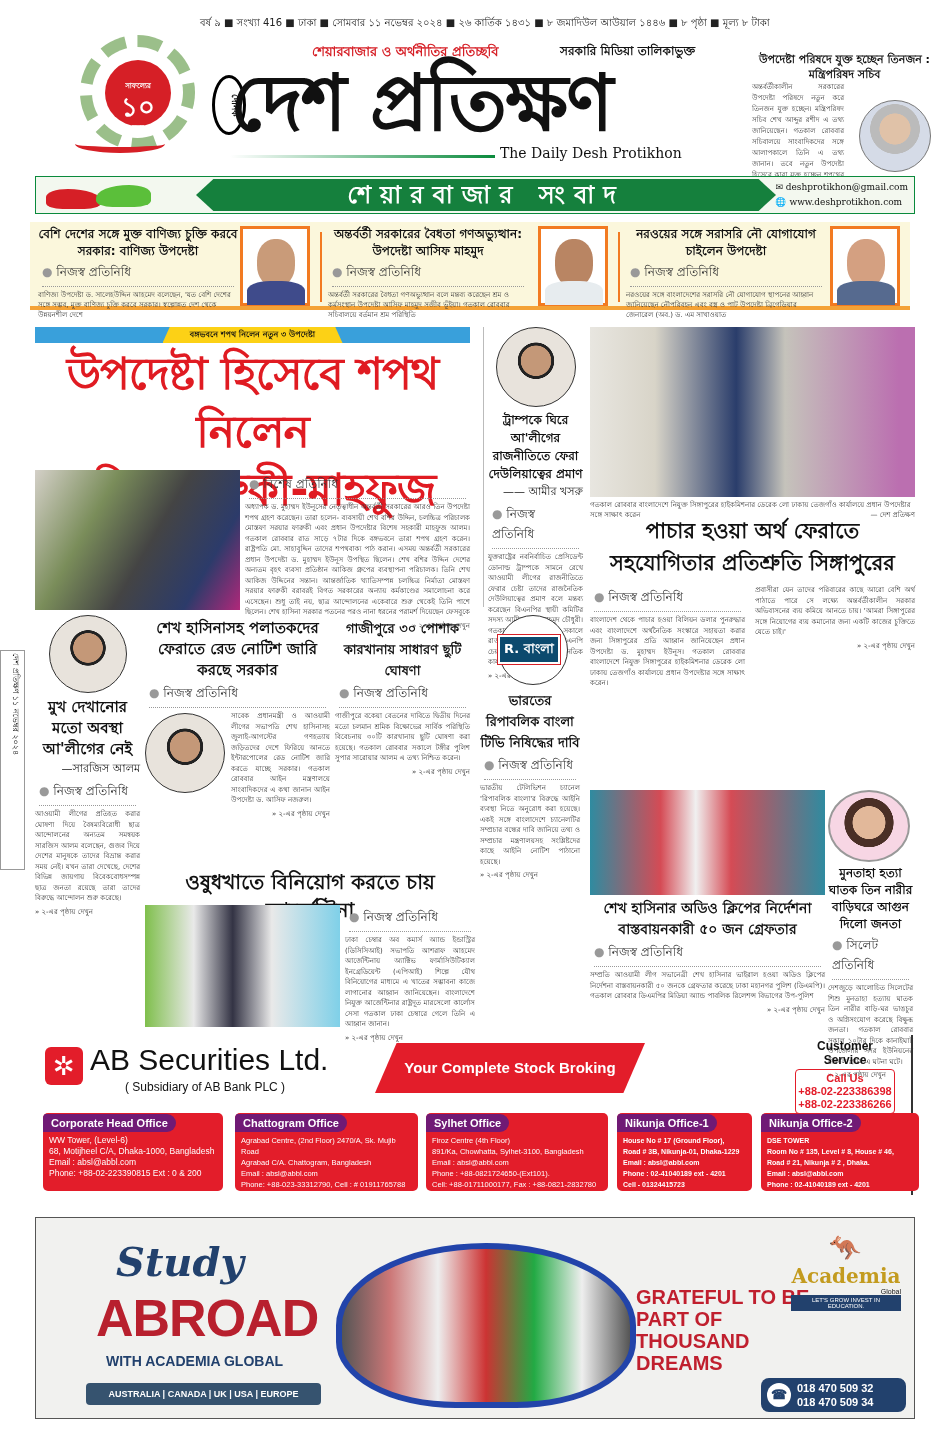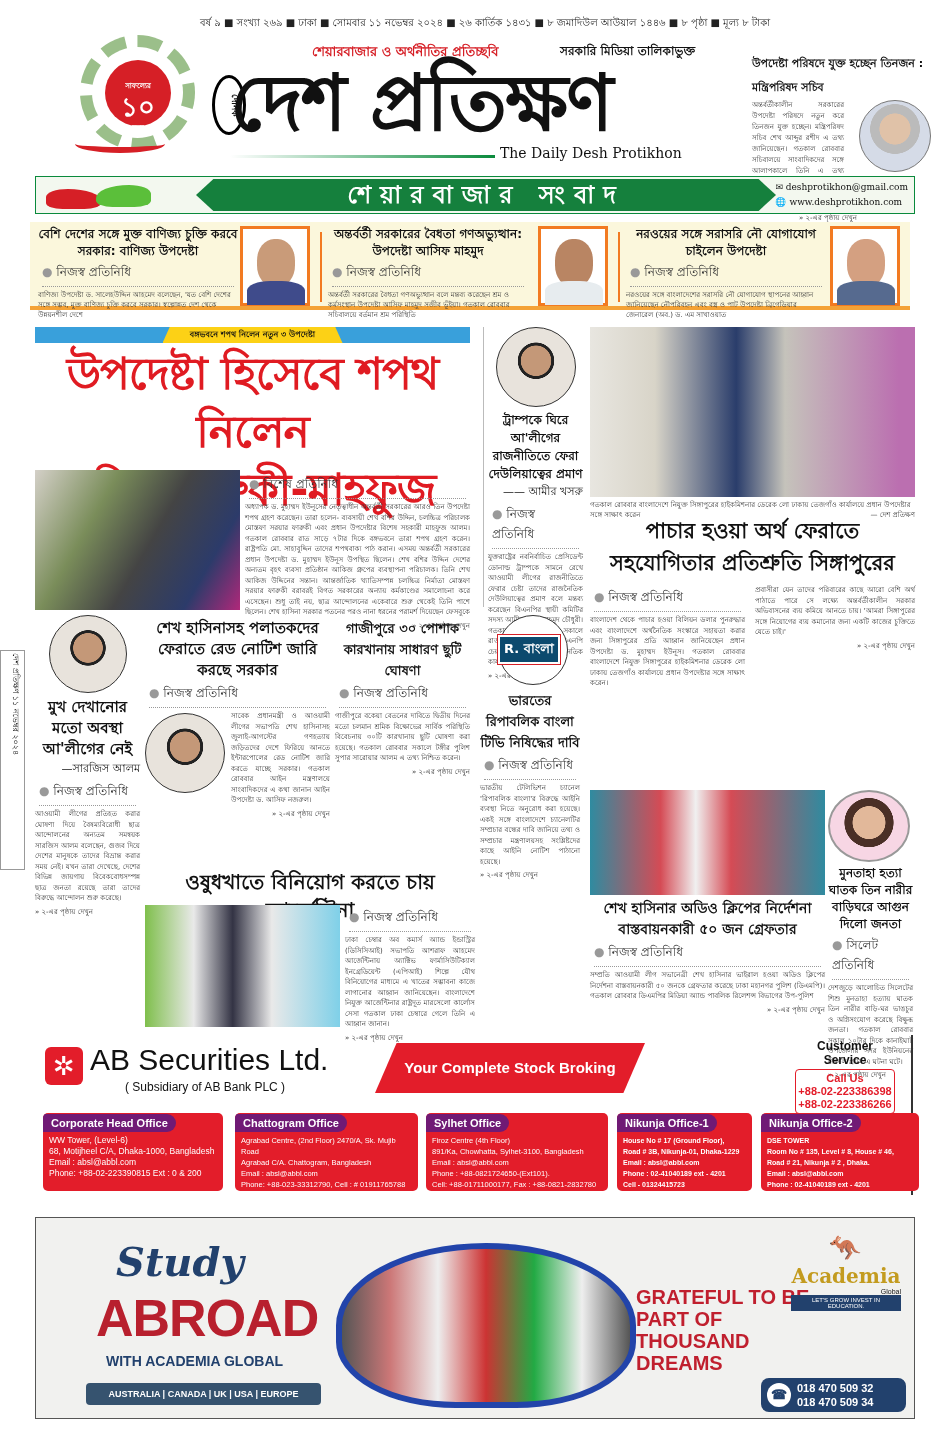--- a/index.html
+++ b/index.html
@@ -12,21 +12,21 @@
 .logo10 .core .n{font-size:26px;line-height:30px;display:block;margin-top:8px}
 .logo10 .core .t{font-size:7px;display:block}
 .logo10 .ribbon{position:absolute;left:5px;top:100px;width:90px;height:18px;border-bottom:6px solid #d61f26;border-radius:0 0 50% 50%}
 .tagline{left:312px;top:42px;font-size:13px;color:#d61f26;font-weight:bold}
 .govlist{left:560px;top:42px;font-size:12px;color:#111;font-weight:bold}
 .masthead{left:230px;top:55px;font-size:78px;font-weight:bold;font-family:"DejaVu Serif",serif;letter-spacing:-2px;line-height:96px}
 .dainik{left:212px;top:75px;width:34px;height:60px;border-radius:50%;border:3px solid #000;font-size:9px;writing-mode:vertical-rl;text-align:center;font-weight:bold}
 .english{left:500px;top:145px;font-family:"DejaVu Serif",serif;font-size:14px}
 .greenline{left:230px;top:155px;width:265px;height:3px;background:linear-gradient(90deg,#fff,#0a8a3c)}
 .sidebrief{left:752px;top:52px;width:185px}
-.sidebrief h3{font-size:11px;text-align:left;line-height:24px}
+.sidebrief h3{font-size:11px;text-align:center;line-height:15px}
 .sidebrief .body{font-size:7px;line-height:11px;color:#333;width:92px}
 .sidebrief .photo{position:absolute;right:6px;top:48px;width:72px;height:72px;border-radius:50%;border:1px solid #777;background:radial-gradient(circle at 50% 40%,#e0c2a8 0 28%,#bbb 29% 45%,#d5dbe7 46%)}
 .cont{font-size:7px;color:#333;margin-top:2px}
 .banner{left:35px;top:176px;width:880px;height:38px;border:1px solid #0a8a3c;background:#f3f8ef}
 .banner .bulls{position:absolute;left:5px;top:4px;width:120px;height:30px}
 .bear{position:absolute;left:5px;top:8px;width:55px;height:20px;background:#d61f26;border-radius:40% 60% 30% 30%}
 .bull{position:absolute;left:55px;top:4px;width:55px;height:22px;background:#5bbf3a;border-radius:60% 40% 30% 30%}
 .banner .title{position:absolute;left:160px;top:2px;width:580px;height:32px;background:#15803d;color:#fff;font-size:24px;font-weight:bold;text-align:center;line-height:32px;letter-spacing:9px;clip-path:polygon(3% 0,97% 0,100% 50%,97% 100%,3% 100%,0 50%)}
 .banner .contacts{position:absolute;right:6px;top:3px;font-size:9px;font-family:"DejaVu Serif",serif;line-height:15px}
 .strip{left:30px;top:222px;width:880px;height:88px;background:#fbf7dc;border-bottom:4px solid #f4a236}
@@ -79,21 +79,21 @@
 .acad{position:absolute;left:755px;top:15px;width:110px;text-align:center}
 .acad .nm{font-size:20px;font-weight:bold;color:#c39b1f;font-family:"DejaVu Serif",serif}
 .acad .sl{font-size:6px;background:#22416d;color:#fff;padding:2px}
 .phones{position:absolute;left:725px;top:160px;width:145px;height:34px;background:#22416d;color:#fff;font-size:11px;font-weight:bold;border-radius:8px;padding:3px 6px 3px 36px;line-height:14px}
 .phones .ic{position:absolute;left:6px;top:5px;width:24px;height:24px;border-radius:50%;background:#fff;color:#22416d;text-align:center;line-height:24px;font-size:13px}
 .edgebar{left:0;top:650px;width:25px;height:220px;border:1px solid #999;font-size:8px;writing-mode:vertical-rl;padding:2px}
 </style>
 </head>
 <body>
 
-<div class="abs dateline">বর্ষ ৯ ■ সংখ্যা ২৬৯ ■ ঢাকা ■ সোমবার ১১ নভেম্বর ২০২৪ ■ ২৬ কার্তিক ১৪৩১ ■ ৮ জমাদিউল আউয়াল ১৪৪৬ ■ ৮ পৃষ্ঠা ■ মূল্য ৮ টাকা</div>
+<div class="abs dateline">বর্ষ ৯ ■ সংখ্যা 416 ■ ঢাকা ■ সোমবার ১১ নভেম্বর ২০২৪ ■ ২৬ কার্তিক ১৪৩১ ■ ৮ জমাদিউল আউয়াল ১৪৪৬ ■ ৮ পৃষ্ঠা ■ মূল্য ৮ টাকা</div>
 
 <div class="abs logo10">
   <div class="ring"></div>
   <div class="core">
     <span class="t" style="margin-top:20px">সাফল্যের</span>
     <span class="n" style="margin-top:0">১০</span>
     <span class="t">বছর</span>
   </div>
   <div class="ribbon"></div>
 </div>

